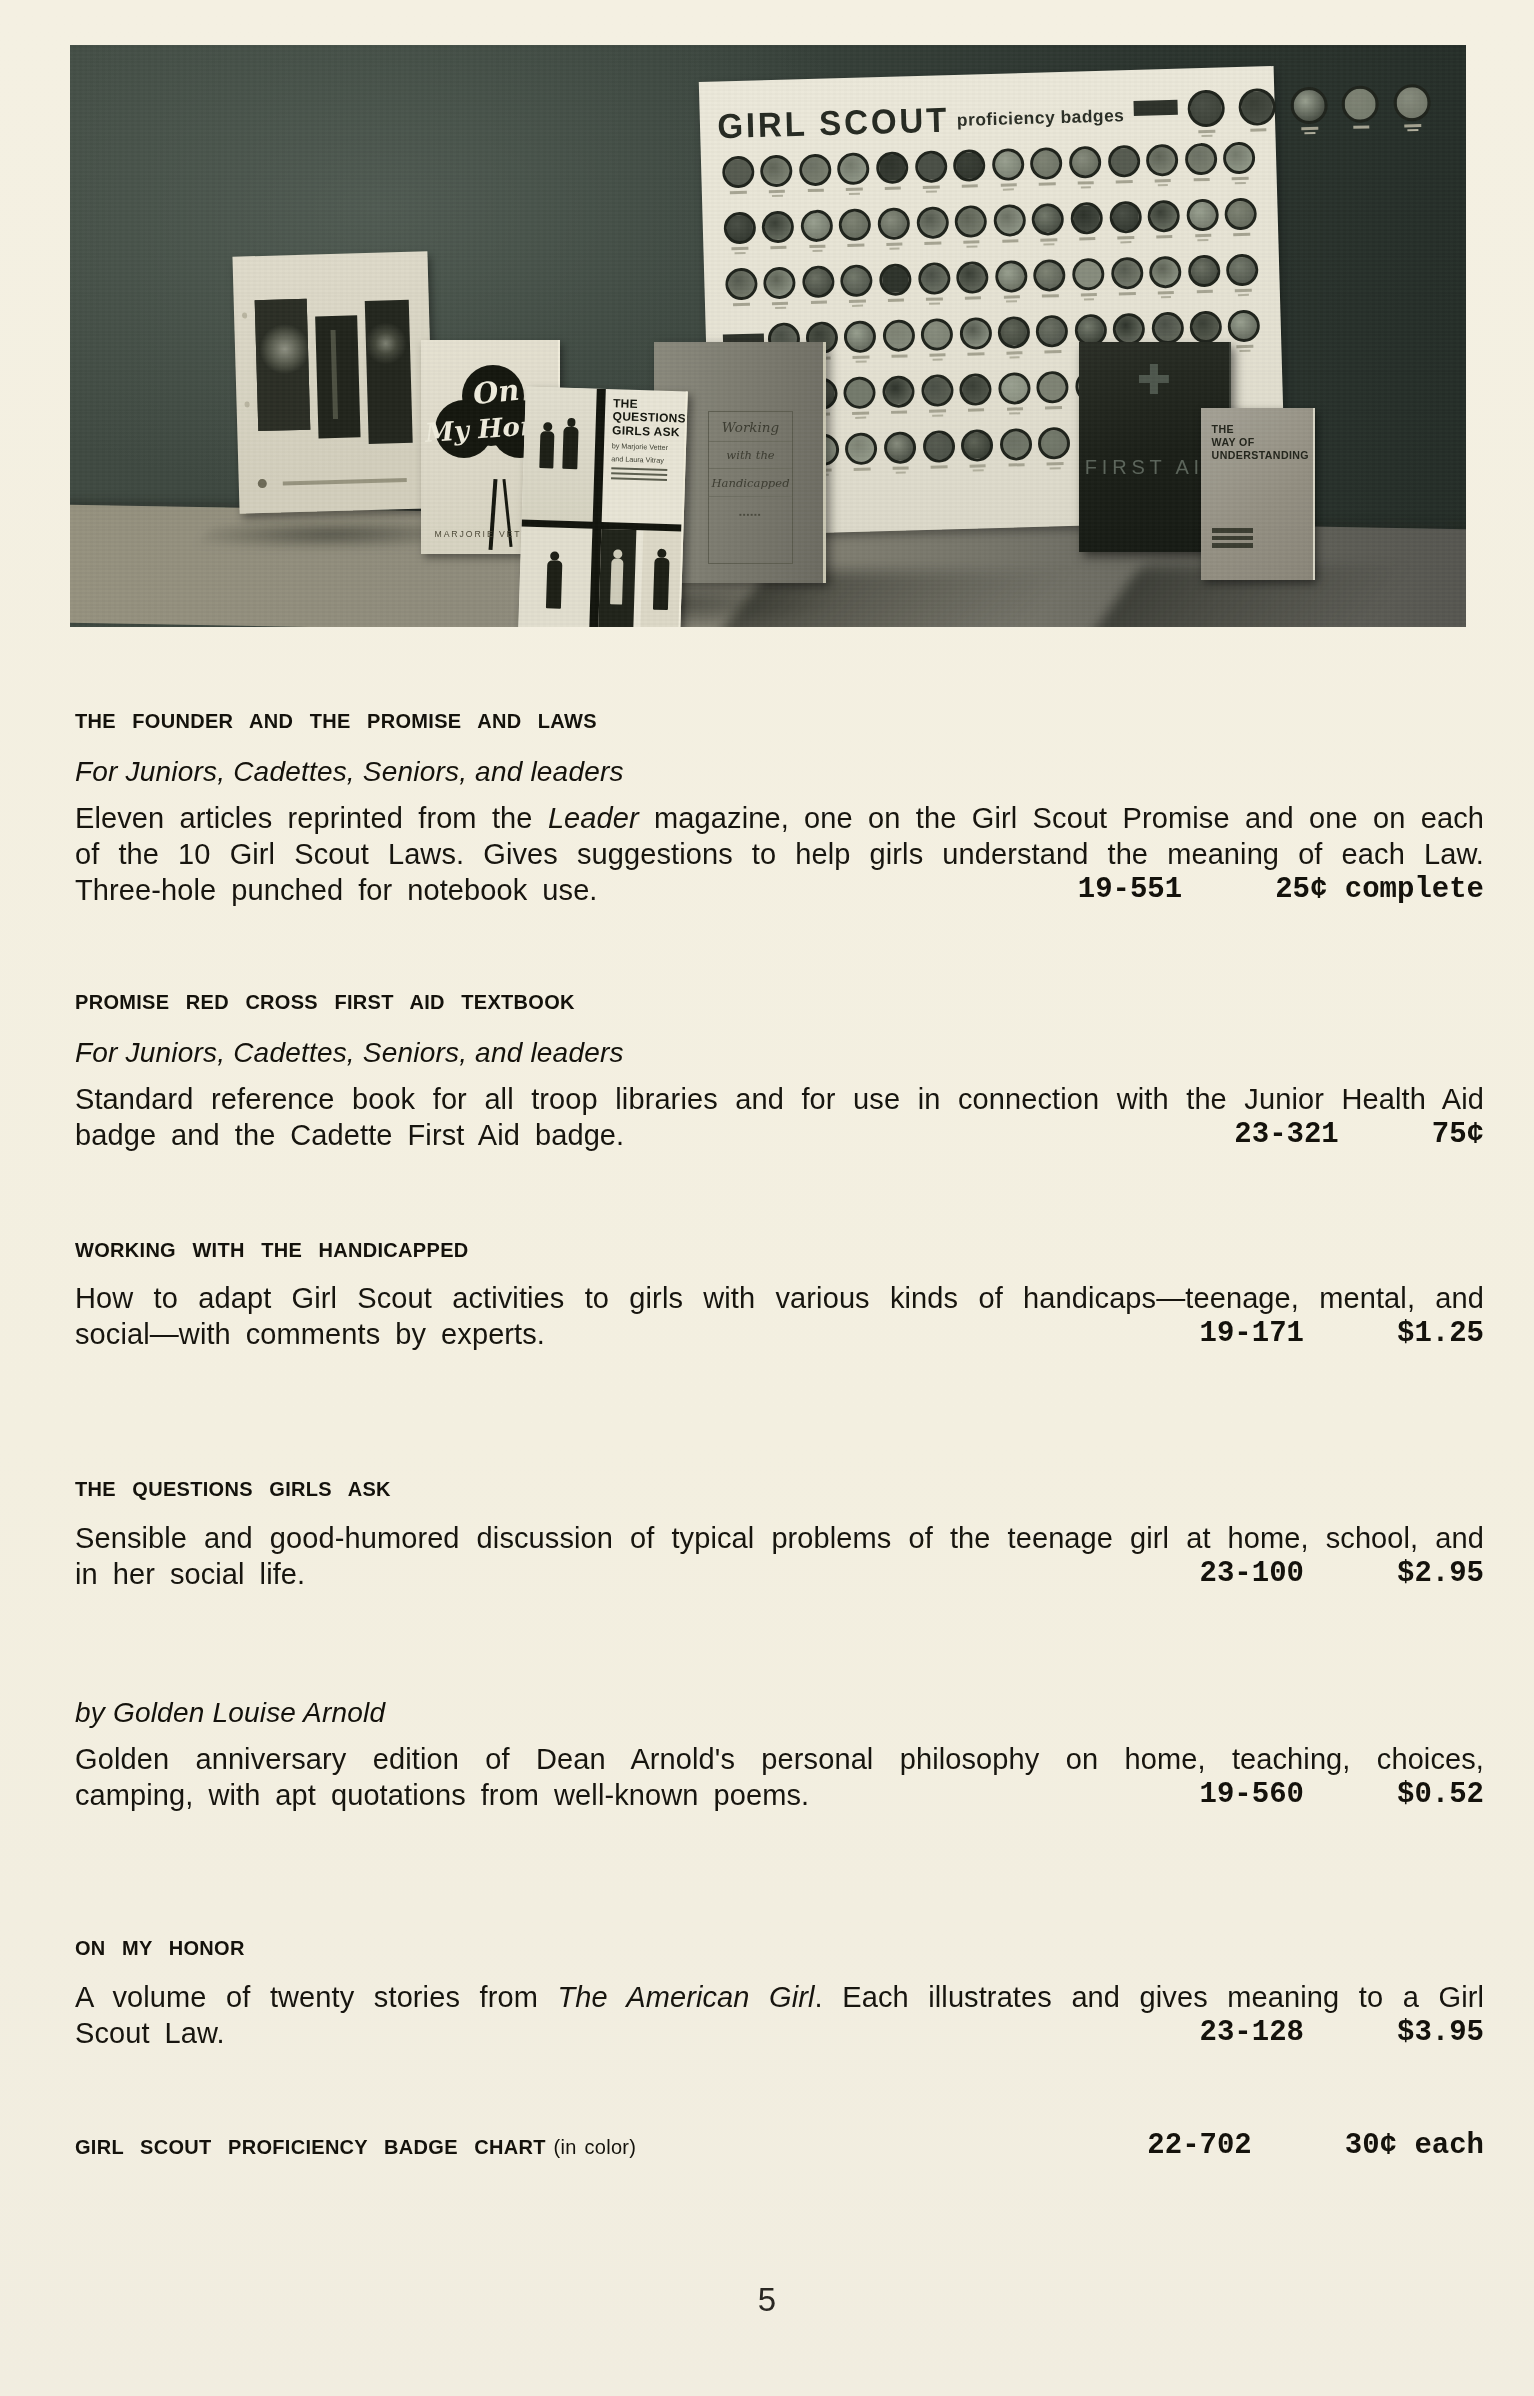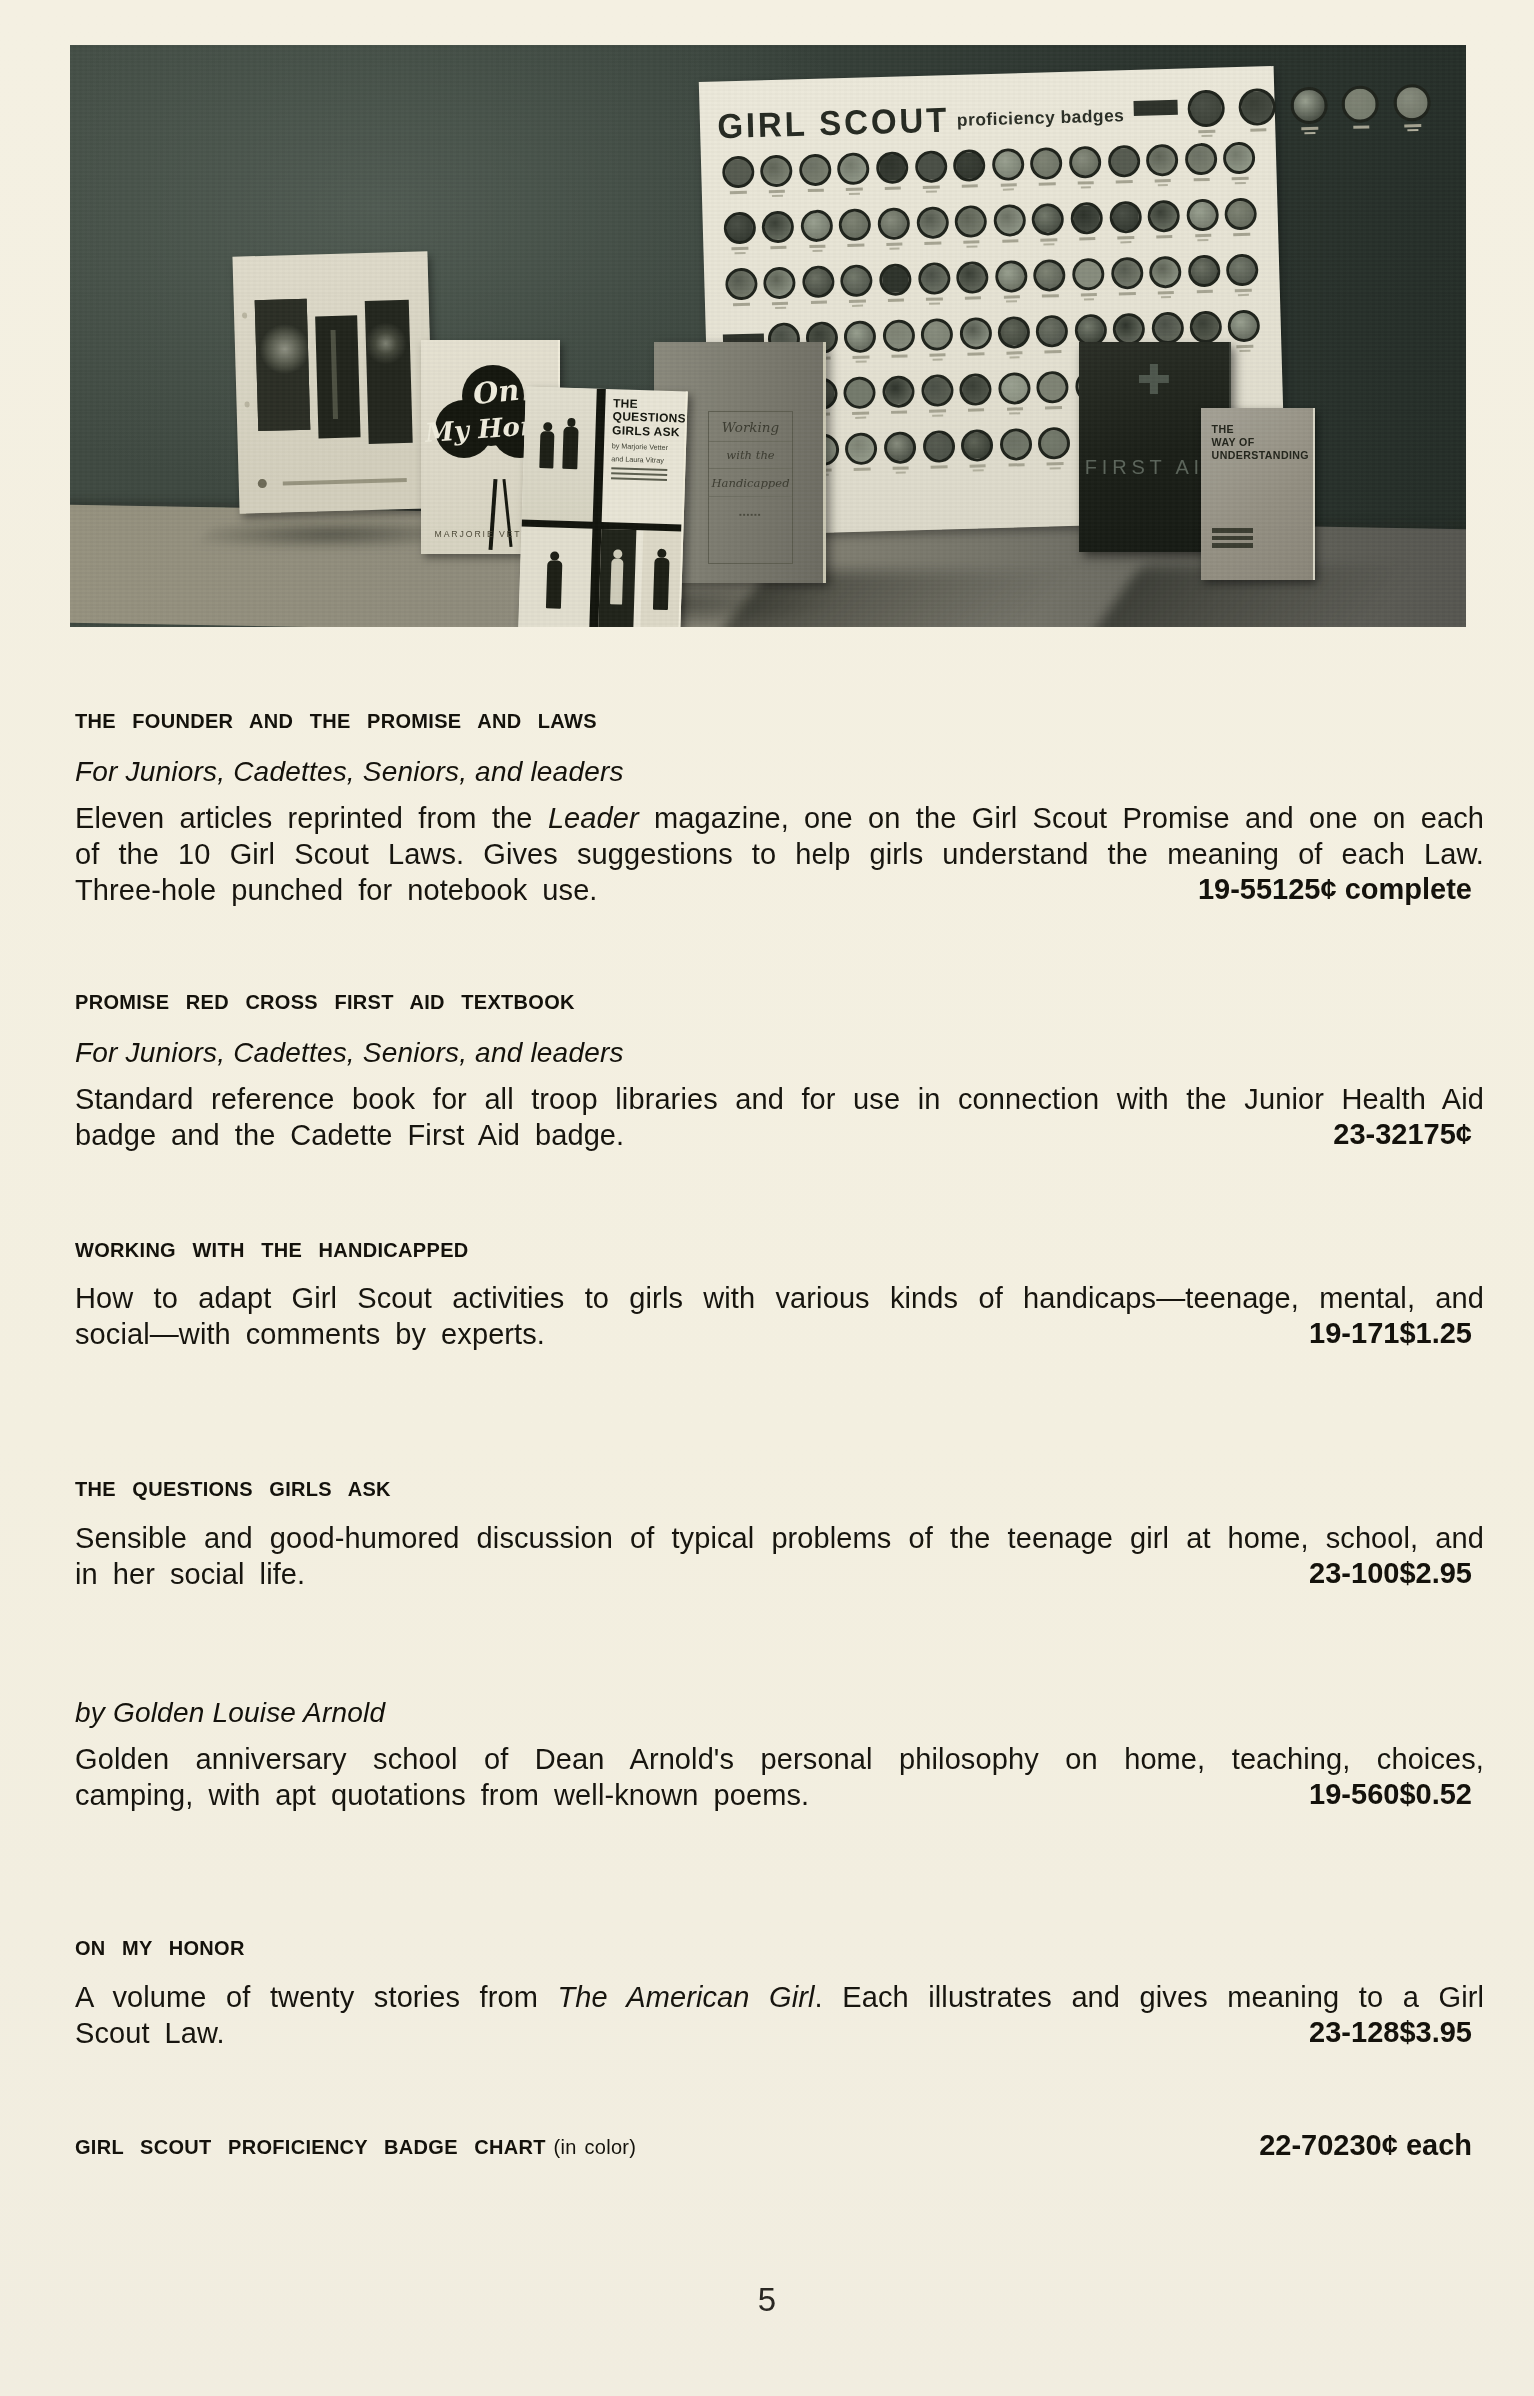--- a/index.html
+++ b/index.html
@@ -118,21 +118,21 @@
   #way .wa div{width:41px;height:4.8px;background:#3b3d31;margin-bottom:2.9px;}
   
   #content{position:absolute;left:75px;top:0;width:1409px;}
   section{position:absolute;left:0;width:1409px;}
   h2{margin:0;font-size:20px;line-height:35px;font-weight:bold;letter-spacing:0.3px;word-spacing:10.6px;color:#14120c;transform-origin:left;transform:scaleY(1.02);}
   h2 .note{font-weight:normal;word-spacing:1.9px;}
   .subtitle{margin:16.4px 0 0 0;font-size:28px;line-height:33px;font-style:italic;color:#14120c;letter-spacing:0.2px;}
   .bodywrap{position:relative;margin-top:11.6px;}
   .no-sub .bodywrap{margin-top:12.6px;}
   .body{margin:0;font-size:29px;line-height:36px;text-align:justify;word-spacing:6.8px;letter-spacing:0.1px;color:#17150f;}
-  .meta{position:absolute;right:12px;bottom:1.9px;display:flex;align-items:baseline;}
+  .meta{position:absolute;right:0;bottom:1.9px;display:flex;gap:93px;align-items:baseline;font-family:Liberation Mono, monospace;}
   .item-no,.price{font-weight:bold;font-size:29px;white-space:nowrap;color:#14120c;}
   .inline-row{position:relative;}
   .inline-row .meta{bottom:2.9px;}
   #pagenum{position:absolute;left:0;top:2281px;width:1534px;text-align:center;
     font-size:33px;color:#2a2823;}
 </style>
 </head>
 <body>
 
 <div id="photo">
@@ -646,21 +646,21 @@
         <p class="body"><span>Sensible and good-humored discussion of typical problems of the teenage girl at home, school, and in her social life.</span></p>
         <span class="meta">
           <span class="item-no">23-100</span>
           <span class="price">$2.95</span>
         </span>
       </div>
     </section>
     <section style="top: 1680px;">
       <p class="subtitle">by Golden Louise Arnold</p>
       <div class="bodywrap">
-        <p class="body"><span>Golden anniversary school of Dean Arnold's personal philosophy on home, teaching, choices, camping, with apt quotations from well-known poems.</span></p>
+        <p class="body"><span>Golden anniversary edition of Dean Arnold's personal philosophy on home, teaching, choices, camping, with apt quotations from well-known poems.</span></p>
         <span class="meta">
           <span class="item-no">19-560</span>
           <span class="price">$0.52</span>
         </span>
       </div>
     </section>
     <section class="no-sub" style="top: 1931px;">
       <h2>ON MY HONOR</h2>
       <div class="bodywrap">
         <p class="body"><span>A volume of twenty stories from </span><em>The American Girl</em><span>. Each illustrates and gives meaning to a Girl Scout Law.</span></p>

